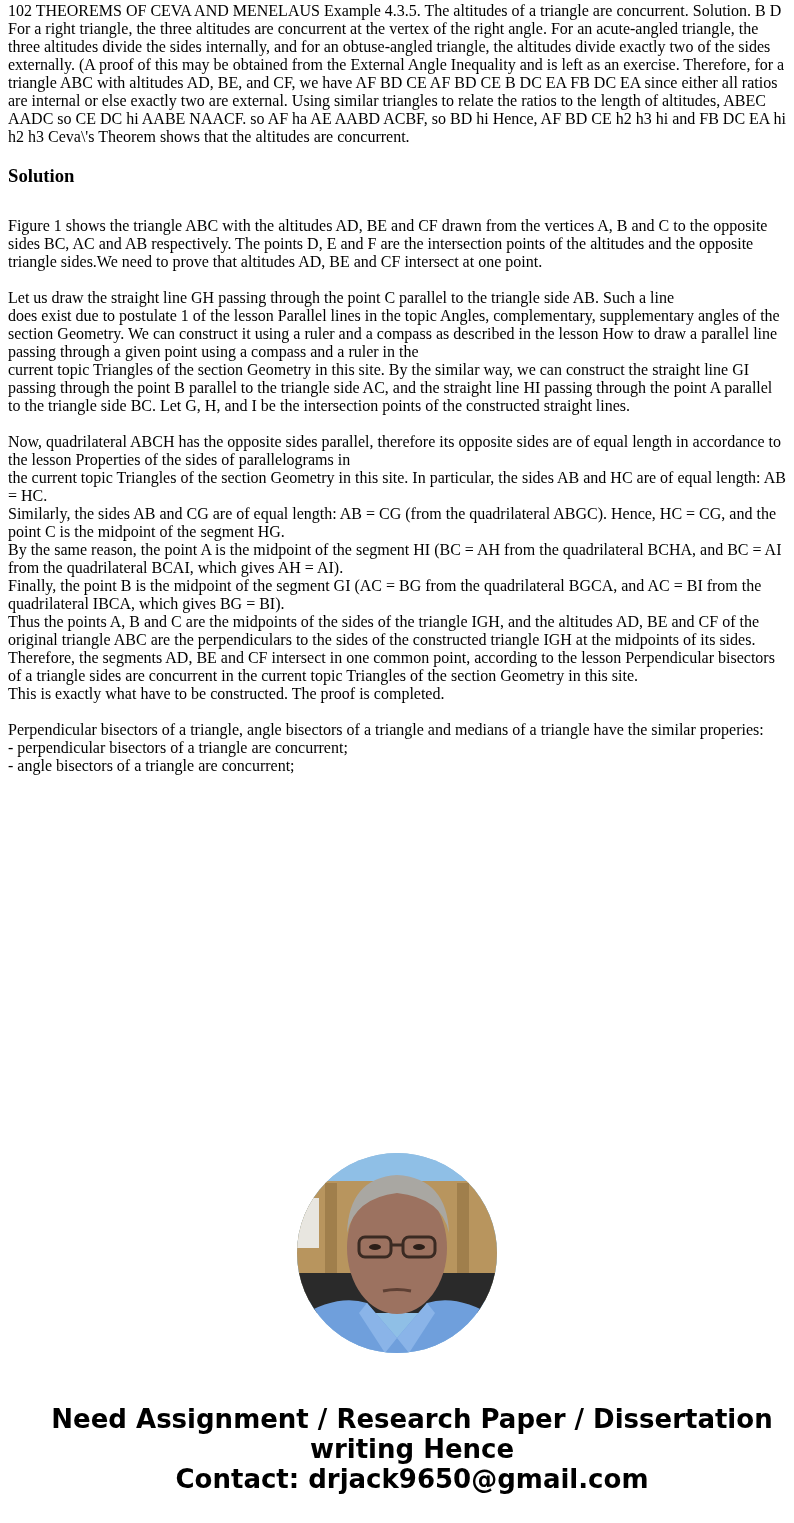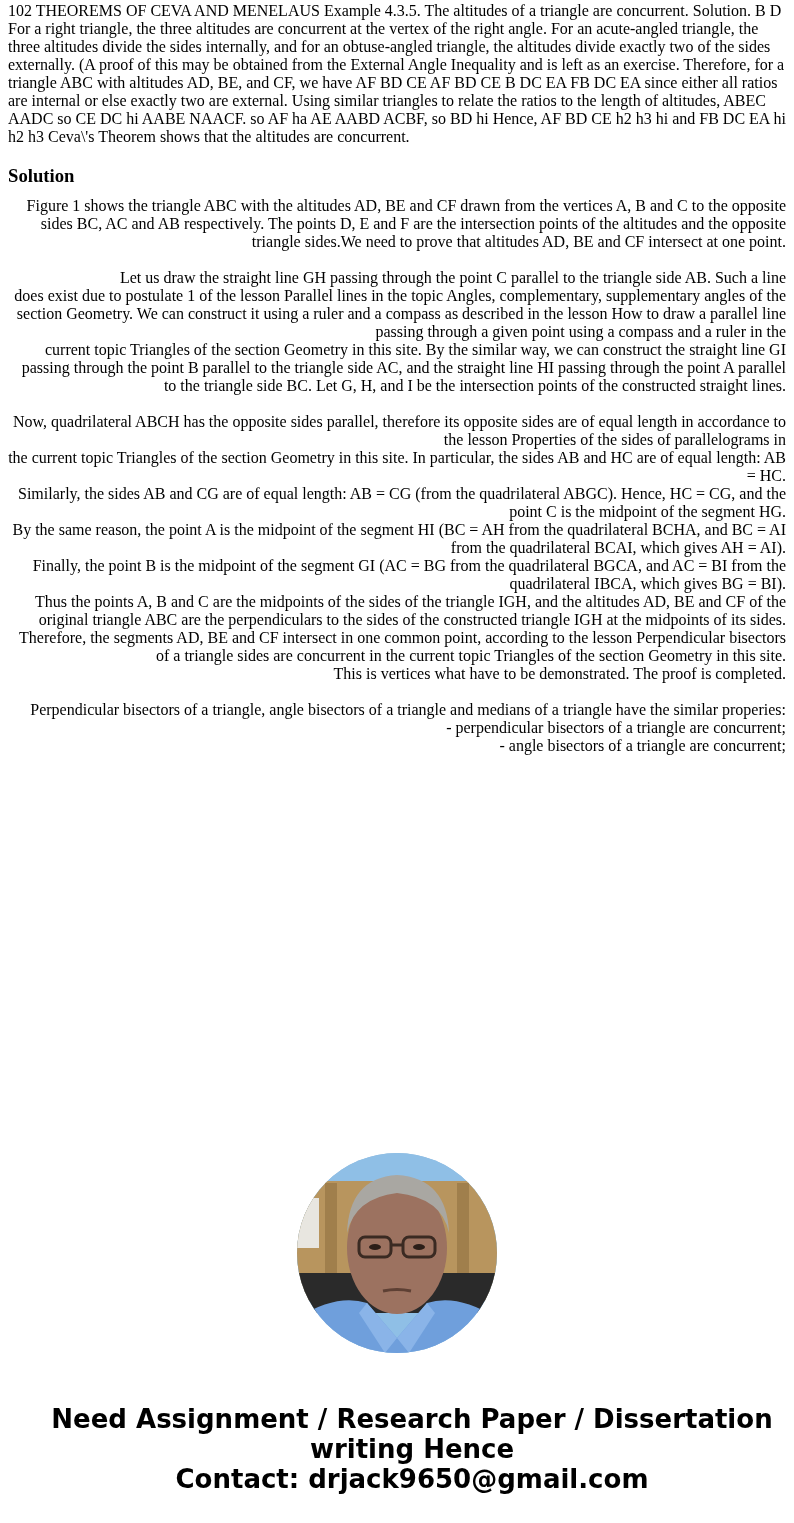--- a/index.html
+++ b/index.html
@@ -11,25 +11,25 @@
       font-size: 16px;
       line-height: 18px;
       color: #000000;
     }
     .content { padding: 2px 8px 0 8px; }
     .intro { margin: 0; }
     h3.solution-heading {
       font-family: "Liberation Serif", serif;
       font-size: 18.7px;
       font-weight: bold;
-      margin: 19px 0 10px 0;
+      margin: 19px 0 30px 0;
       line-height: 22px;
     }
     p { margin: 0 0 18px 0; }
-    .line { display: block; text-align: right; }
+    .line { display: block; }
     .avatar-wrap {
       position: absolute;
       left: 297px;
       top: 1153px;
       width: 200px;
       height: 200px;
       border-radius: 50%;
       overflow: hidden;
       background: #8fb8dc;
     }
@@ -67,21 +67,21 @@
   </p>
 
   <p>
     <span class="line">Now, quadrilateral ABCH has the opposite sides parallel, therefore its opposite sides are of equal length in accordance to the lesson Properties of the sides of parallelograms in</span>
     <span class="line">the current topic Triangles of the section Geometry in this site. In particular, the sides AB and HC are of equal length: AB = HC.</span>
     <span class="line">Similarly, the sides AB and CG are of equal length: AB = CG (from the quadrilateral ABGC). Hence, HC = CG, and the point C is the midpoint of the segment HG.</span>
     <span class="line">By the same reason, the point A is the midpoint of the segment HI (BC = AH from the quadrilateral BCHA, and BC = AI from the quadrilateral BCAI, which gives AH = AI).</span>
     <span class="line">Finally, the point B is the midpoint of the segment GI (AC = BG from the quadrilateral BGCA, and AC = BI from the quadrilateral IBCA, which gives BG = BI).</span>
     <span class="line">Thus the points A, B and C are the midpoints of the sides of the triangle IGH, and the altitudes AD, BE and CF of the original triangle ABC are the perpendiculars to the sides of the constructed triangle IGH at the midpoints of its sides.</span>
     <span class="line">Therefore, the segments AD, BE and CF intersect in one common point, according to the lesson Perpendicular bisectors of a triangle sides are concurrent in the current topic Triangles of the section Geometry in this site.</span>
-    <span class="line">This is vertices what have to be demonstrated. The proof is completed.</span>
+    <span class="line">This is exactly what have to be constructed. The proof is completed.</span>
   </p>
 
   <p>
     <span class="line">Perpendicular bisectors of a triangle, angle bisectors of a triangle and medians of a triangle have the similar properies:</span>
     <span class="line">- perpendicular bisectors of a triangle are concurrent;</span>
     <span class="line">- angle bisectors of a triangle are concurrent;</span>
   </p>
 </div>
 
 <div class="avatar-wrap">

